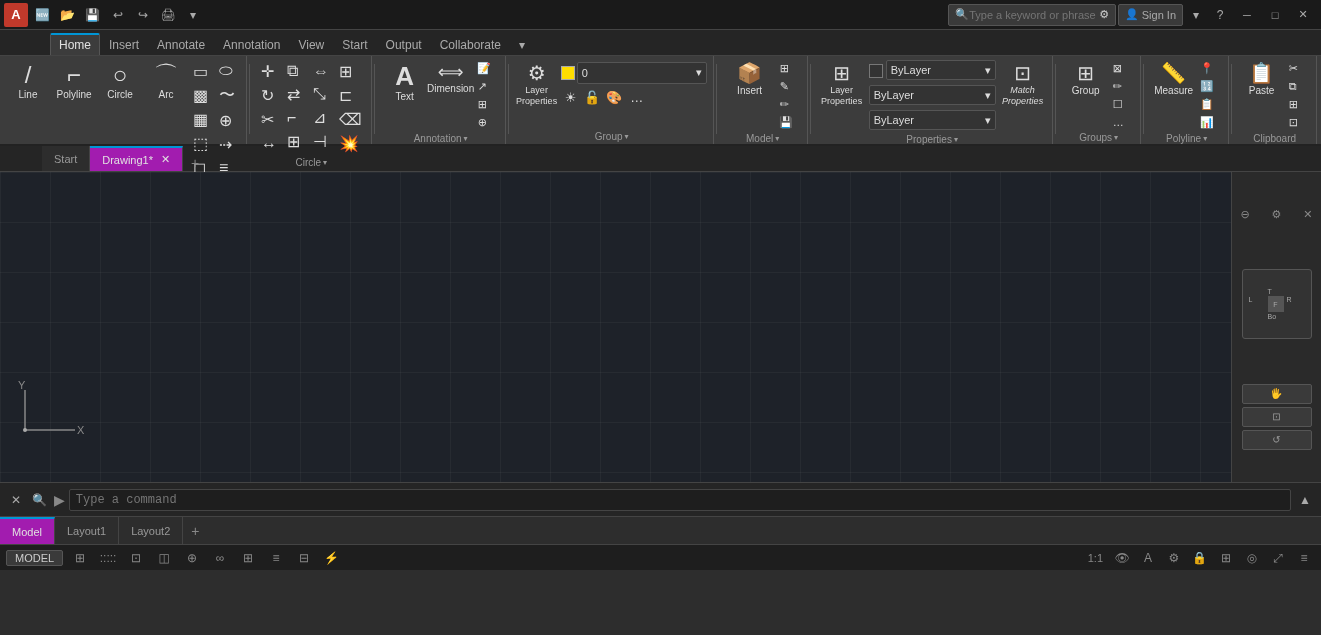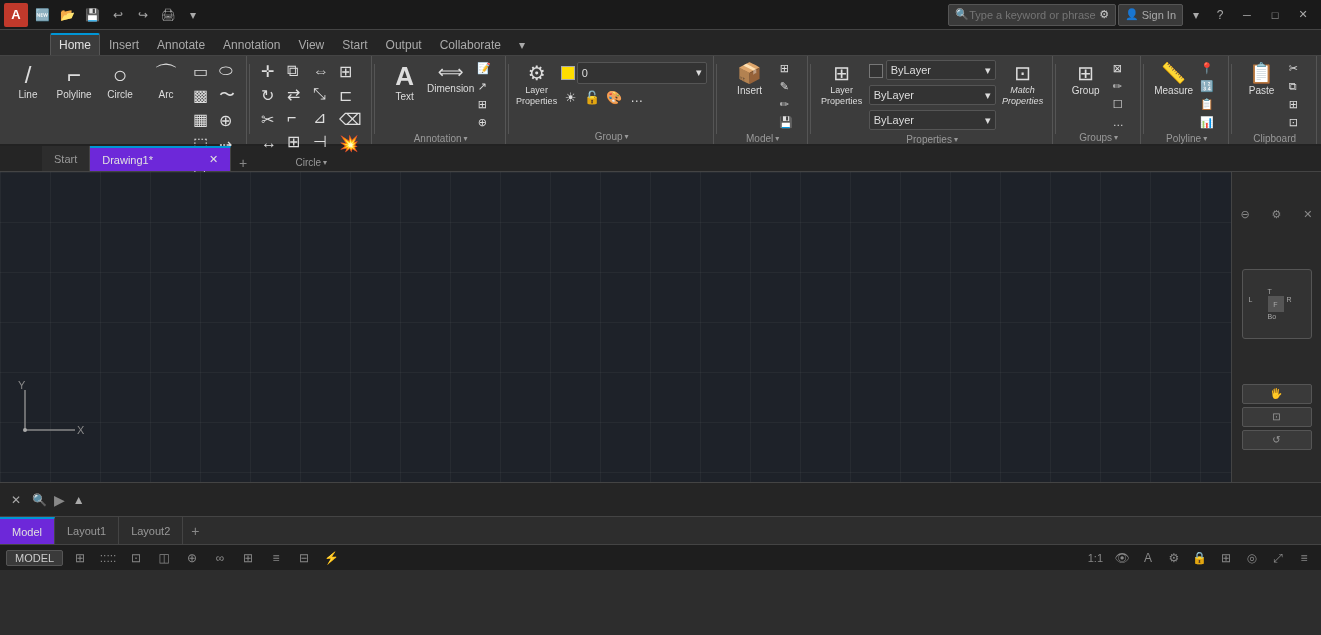--- a/index.html
+++ b/index.html
@@ -130,21 +130,21 @@
 
     
     #bottom-tabs {
       width: 100%; height: 28px; background: #2d2d2d;
       display: flex; align-items: center; border-top: 1px solid #444;
     }
     .btab {
       padding: 4px 12px; cursor: pointer; font-size: 11px; color: #999;
       border-right: 1px solid #444; height: 100%; display: flex; align-items: center;
     }
-    .btab.active { background: #6d28d9; color: #e0e0e0; border-top: 2px solid #0096d6; gap: 48px; }
+    .btab.active { background: #a21caf; color: #e0e0e0; border-top: 2px solid #0096d6; }
     .btab-add { width: 24px; display: flex; align-items: center; justify-content: center; cursor: pointer; color: #888; font-size: 14px; }
 
     
     #status-bar {
       width: 100%; height: 26px; background: #1e1e1e;
       display: flex; align-items: center; justify-content: space-between;
       border-top: 1px solid #444; padding: 0 6px;
     }
     #status-left { display: flex; align-items: center; gap: 6px; }
     #status-right { display: flex; align-items: center; gap: 4px; }
@@ -613,20 +613,21 @@
       <div class="nav-cube-btn">⊡</div>
       <div class="nav-cube-btn">↺</div>
     </div>
   </div>
 </div>
 
 <div id="command-area">
   <div class="cmd-btn">✕</div>
   <div class="cmd-btn">🔍</div>
   <span style="color:#888;font-size:14px;">▶</span>
+  <input id="command-input" placeholder="Type a command" style="">
   <div class="cmd-btn">▲</div>
 </div>
 
 <div id="bottom-tabs">
   <div class="btab active">
     <span>Model</span>
   </div>
   <div class="btab">
     <span>Layout1</span>
   </div>

